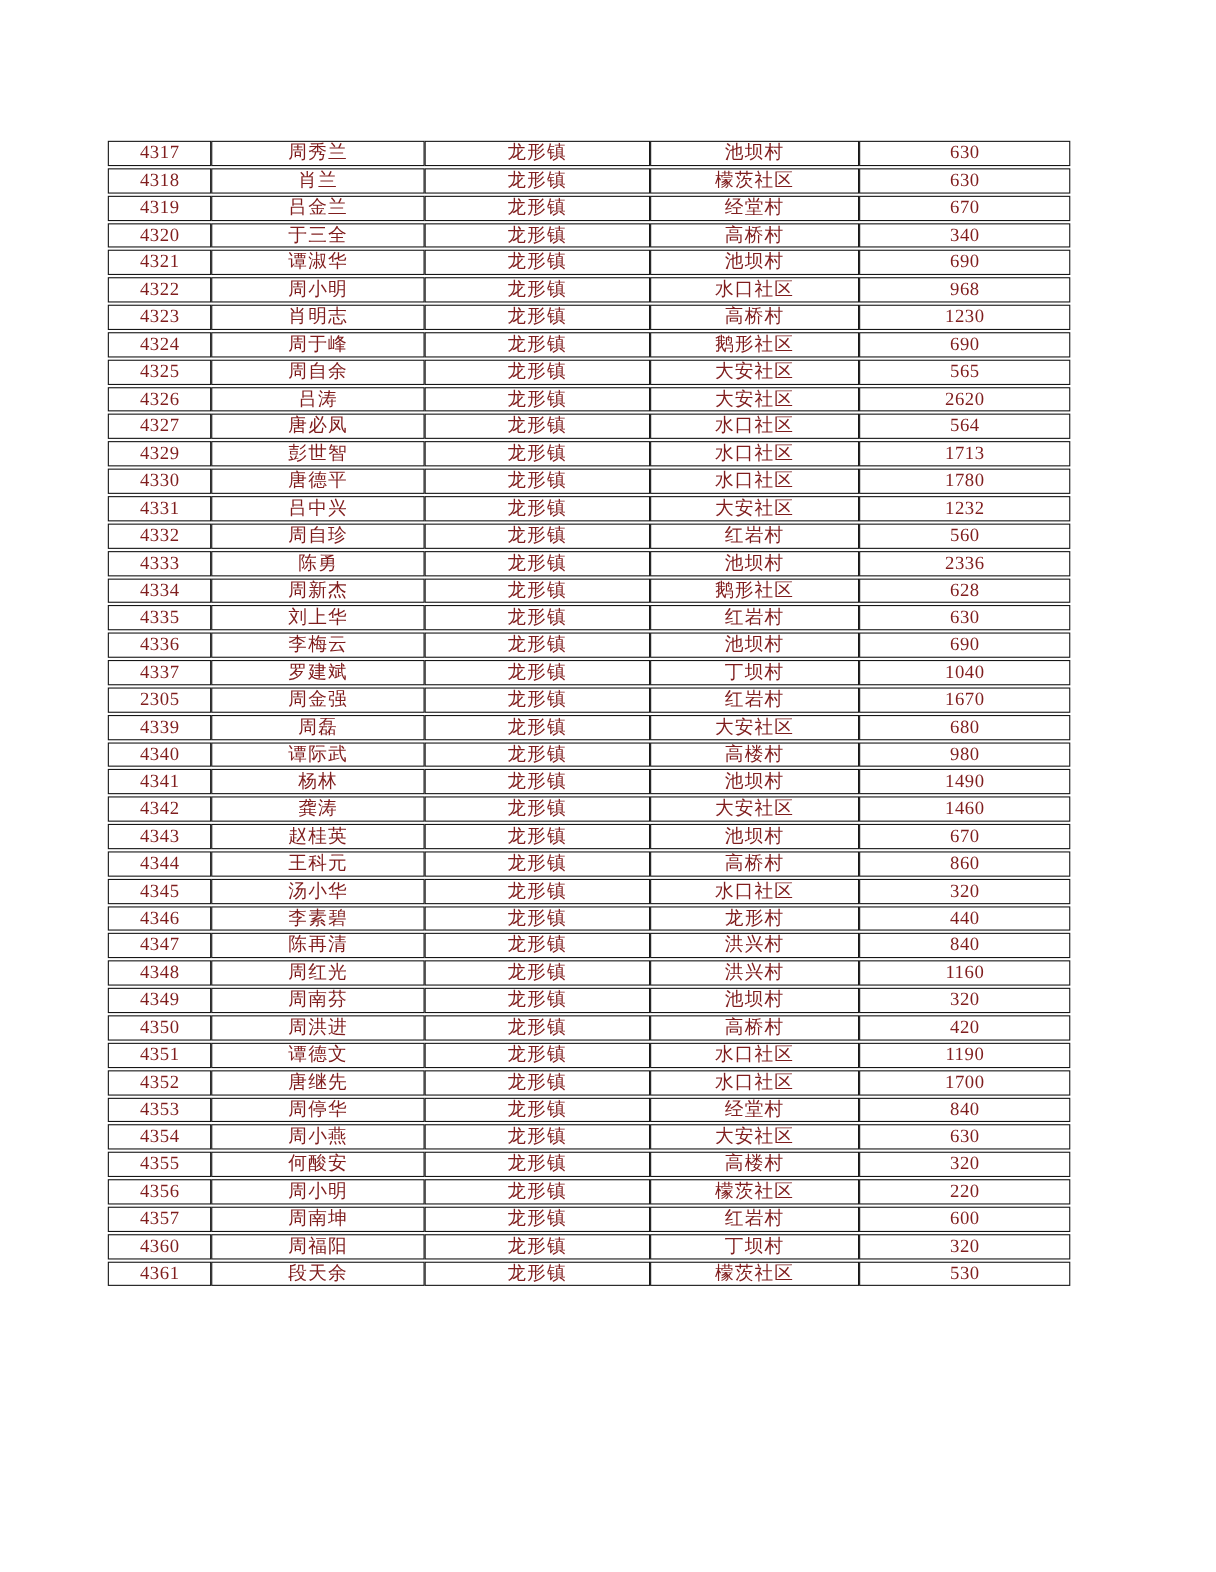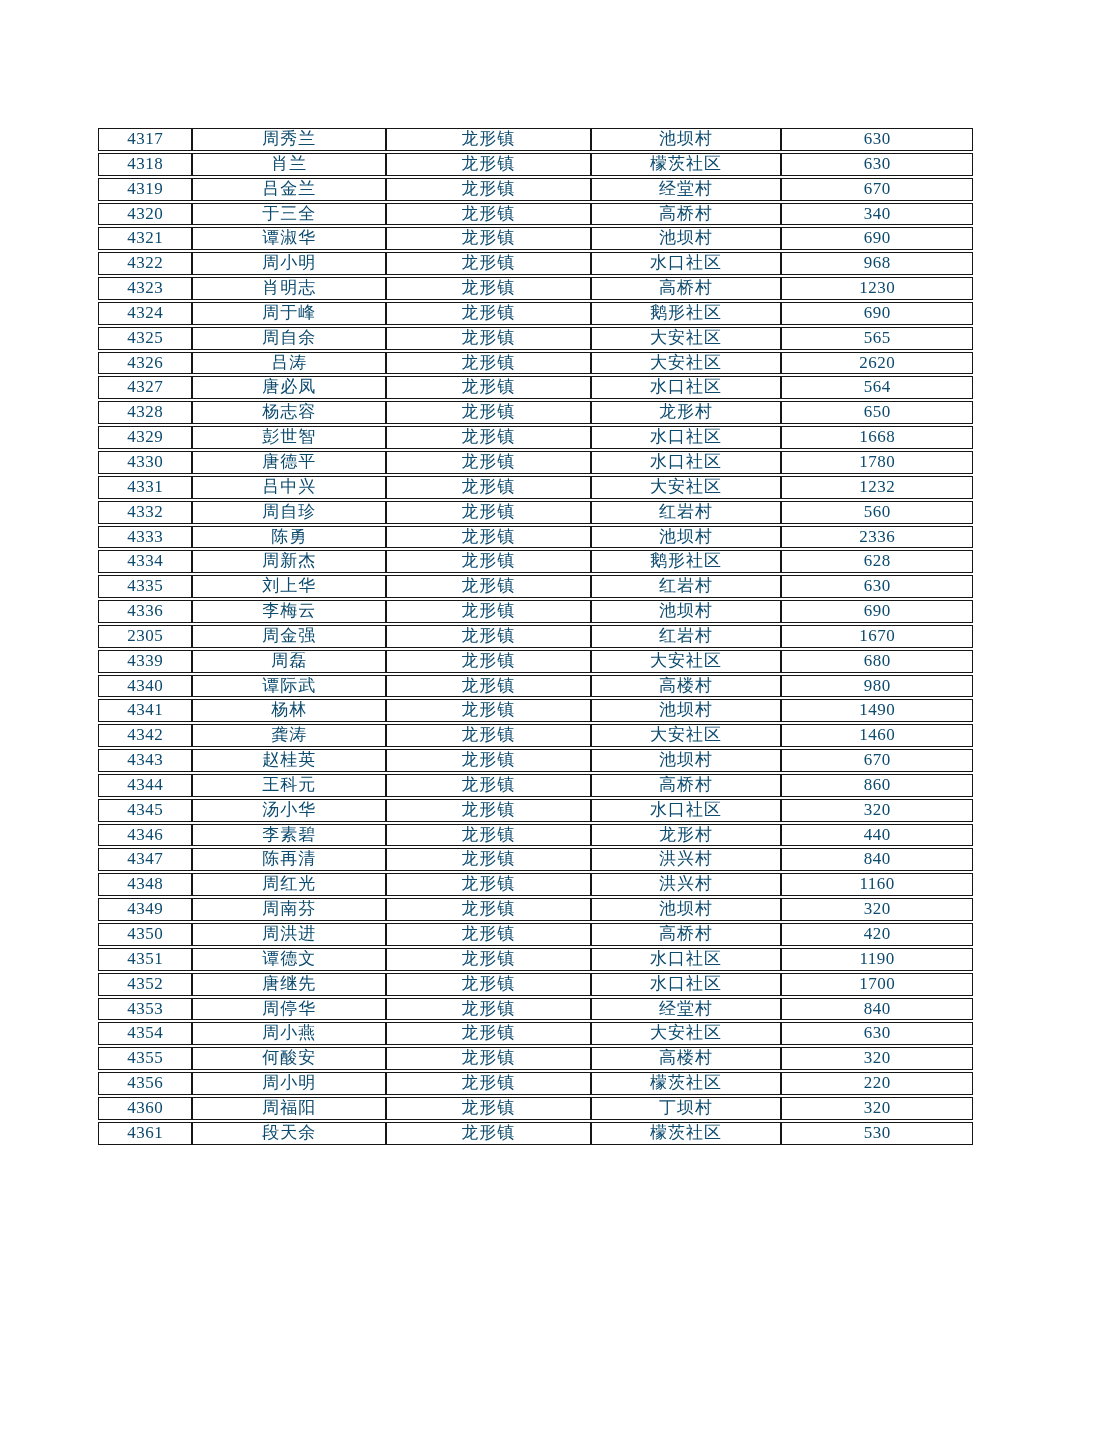--- a/index.html
+++ b/index.html
@@ -7,21 +7,21 @@
     padding: 0;
     background: #ffffff;
   }
   .page {
     position: relative;
     width: 1105px;
     height: 1429px;
     background: #ffffff;
     overflow: hidden;
     font-family: "Liberation Serif", "DejaVu Serif", serif;
-    color: #0c4a6e;
+    color: #7f1d1d;
   }
   .roster-table {
     position: absolute;
     left: 98px;
     top: 126px;
     width: 875px;
     border-collapse: separate;
     border-spacing: 0 2px;
     table-layout: fixed;
   }
@@ -135,34 +135,27 @@
     </tr>
 
     <tr>
       <td class="num">4327</td>
       <td>唐必凤</td>
       <td>龙形镇</td>
       <td>水口社区</td>
       <td class="num">564</td>
     </tr>
 
-    <tr>
-      <td class="num">4328</td>
-      <td>杨志容</td>
-      <td>龙形镇</td>
-      <td>龙形村</td>
-      <td class="num">650</td>
-    </tr>
 
     <tr>
       <td class="num">4329</td>
       <td>彭世智</td>
       <td>龙形镇</td>
       <td>水口社区</td>
-      <td class="num">1668</td>
+      <td class="num">1713</td>
     </tr>
 
     <tr>
       <td class="num">4330</td>
       <td>唐德平</td>
       <td>龙形镇</td>
       <td>水口社区</td>
       <td class="num">1780</td>
     </tr>
 
@@ -207,20 +200,27 @@
     </tr>
 
     <tr>
       <td class="num">4336</td>
       <td>李梅云</td>
       <td>龙形镇</td>
       <td>池坝村</td>
       <td class="num">690</td>
     </tr>
 
+    <tr>
+      <td class="num">4337</td>
+      <td>罗建斌</td>
+      <td>龙形镇</td>
+      <td>丁坝村</td>
+      <td class="num">1040</td>
+    </tr>
 
     <tr>
       <td class="num">2305</td>
       <td>周金强</td>
       <td>龙形镇</td>
       <td>红岩村</td>
       <td class="num">1670</td>
     </tr>
 
     <tr>
@@ -360,20 +360,27 @@
     </tr>
 
     <tr>
       <td class="num">4356</td>
       <td>周小明</td>
       <td>龙形镇</td>
       <td>檬茨社区</td>
       <td class="num">220</td>
     </tr>
 
+    <tr>
+      <td class="num">4357</td>
+      <td>周南坤</td>
+      <td>龙形镇</td>
+      <td>红岩村</td>
+      <td class="num">600</td>
+    </tr>
 
 
 
     <tr>
       <td class="num">4360</td>
       <td>周福阳</td>
       <td>龙形镇</td>
       <td>丁坝村</td>
       <td class="num">320</td>
     </tr>

